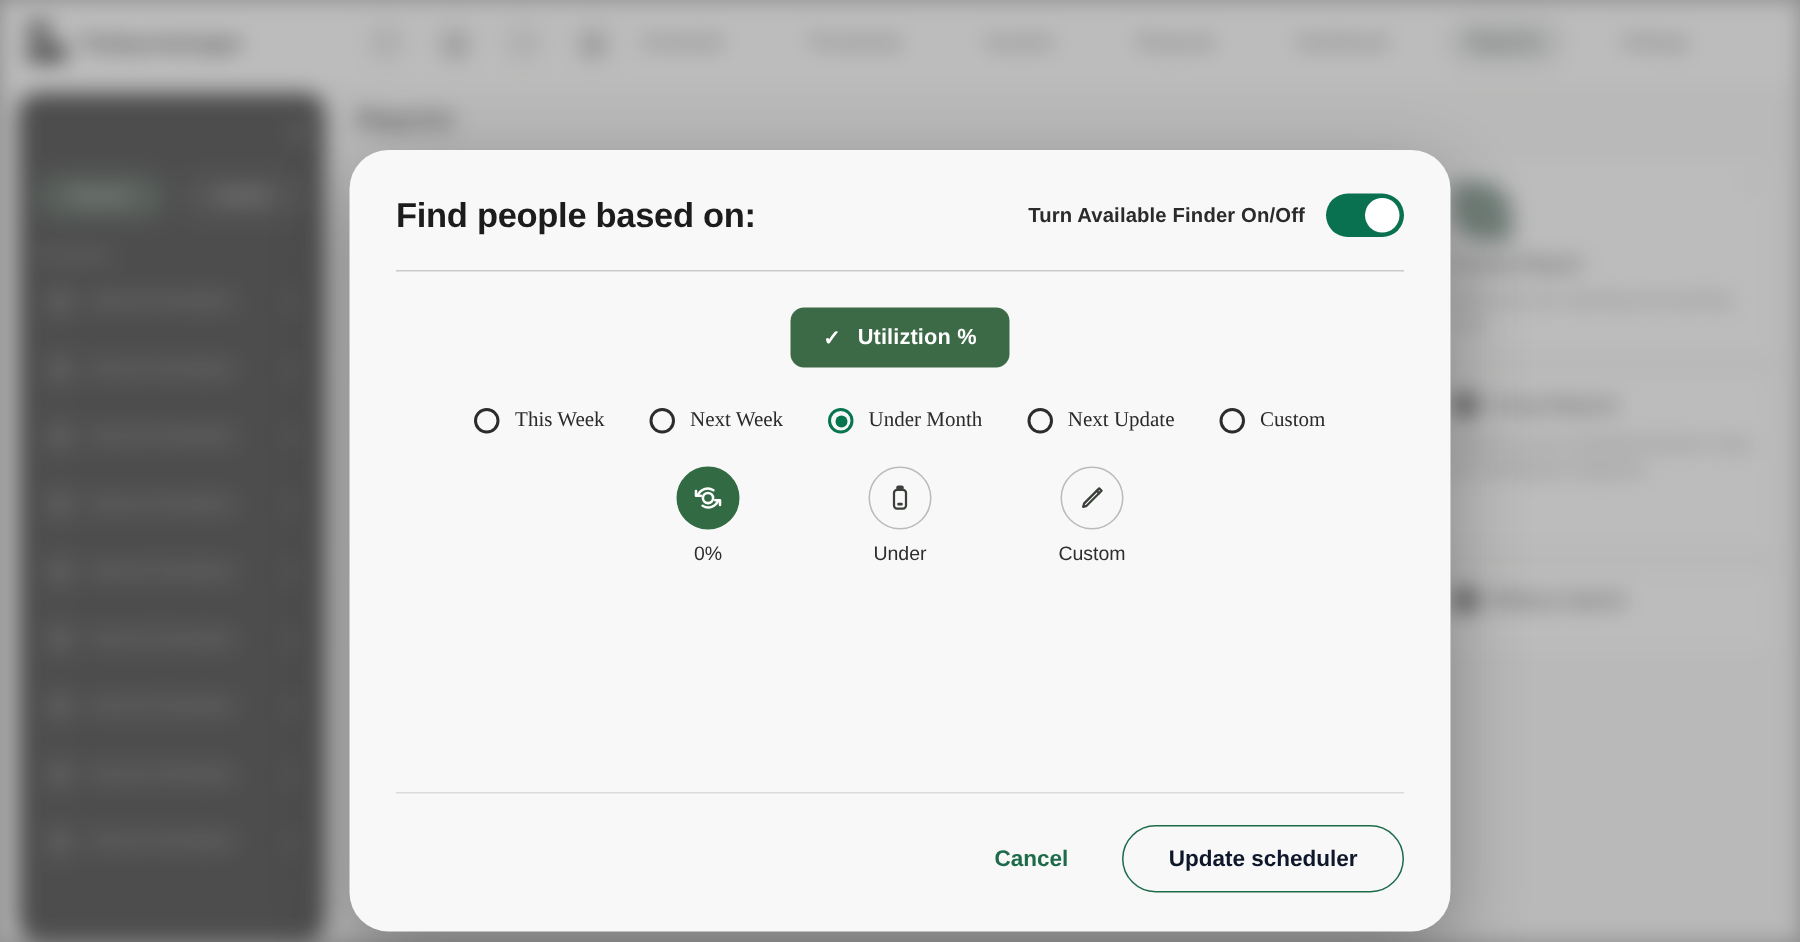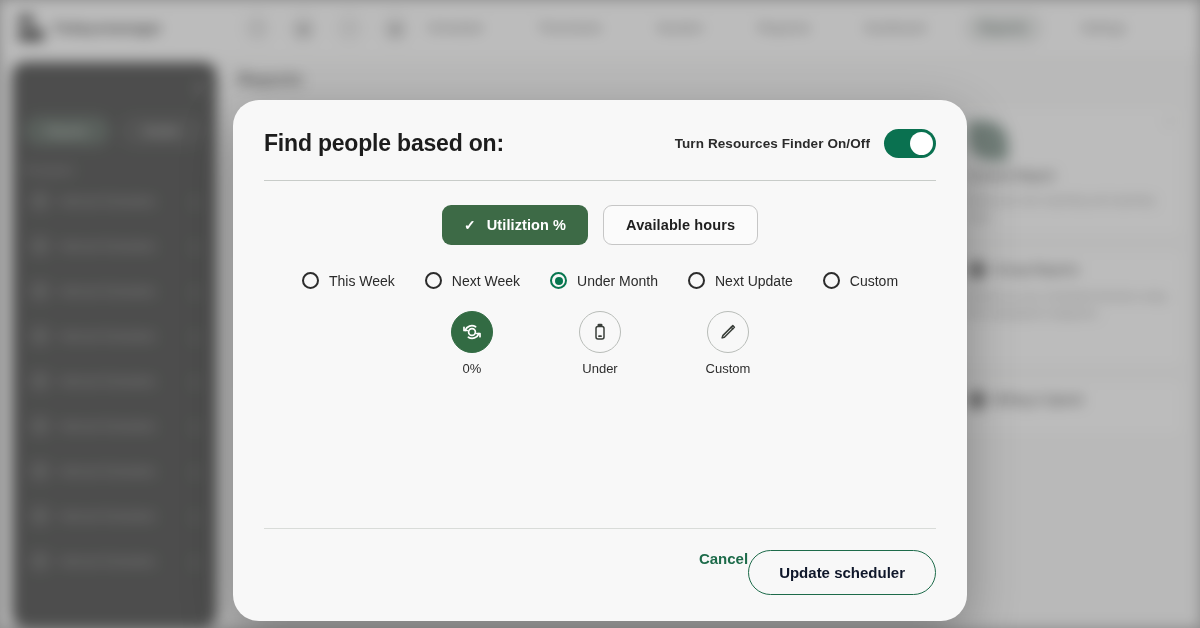--- a/index.html
+++ b/index.html
@@ -161,21 +161,21 @@
   .segbtn.primary { background: #3d6a46; color: #ffffff; padding: 0 22px; }
   .segbtn.ghost {
     background: #fbfbfb; color: #1f1f1f; border: 1px solid #c6c6c6; padding: 0 22px;
   }
   .check { font-size: 14px; line-height: 1; }
 
   .radios {
     display: flex; justify-content: center; align-items: center;
     gap: 30px; margin-top: 27px;
   }
-  .radio { display: flex; align-items: center; gap: 10px; }
+  .radio { display: flex; align-items: center; gap: 10px; font-family: Liberation Serif, serif; }
   .rc {
     width: 17px; height: 17px; border-radius: 50%;
     border: 2.2px solid #2c2c2c; flex: none;
     display: flex; align-items: center; justify-content: center;
   }
   .rc.sel { border-color: #07764f; }
   .rc.sel::after {
     content: ""; width: 8px; height: 8px; border-radius: 50%; background: #07764f;
   }
   .radio-lbl { font-size: 14px; color: #2b2b2b; white-space: nowrap; }
@@ -194,21 +194,21 @@
   .ico-lbl { font-size: 13px; color: #2e2e2e; }
 
   .resources-note {
     text-align: center; font-size: 13.5px; color: #1f1f1f;
     margin-top: 16px; font-weight: 500;
   }
 
   .m-foot {
     margin-top: auto;
     padding: 16px 0 26px;
-    display: flex; justify-content: flex-end; 
+    display: flex; align-items: center; justify-content: flex-end; gap: 36px;
   }
   .link-btn { font-size: 15px; color: #1d6b4a; font-weight: 600; }
   .pill-btn {
     border: 1.4px solid #1d6b4a; color: #0f172a;
     font-size: 15px; font-weight: 700;
     padding: 13px 30px; border-radius: 26px; background: transparent;
     white-space: nowrap;
   }
   .foot-divider { position:absolute; left:31px; right:31px; bottom: 92px; height:1px; background:#d9dcd9; }
 </style>
@@ -379,38 +379,35 @@
     </div>
   </div>
 
   <div id="dim"></div>
 
   <div class="modal">
 
     <div class="m-head">
       <div class="m-title">Find people based on:</div>
       <div class="m-toggle-wrap">
-        <span class="m-toggle-label">Turn Resources Finder On/Off</span>
+        <span class="m-toggle-label">Turn Available Finder On/Off</span>
         <span class="switch">
           <span class="knob"></span>
         </span>
       </div>
     </div>
 
     <div class="divider"></div>
 
     <div class="m-body">
 
       <div class="segbtns">
         <div class="segbtn primary">
           <span class="check">✓</span>
           <span>Utiliztion %</span>
-        </div>
-        <div class="segbtn ghost">
-          <span>Available hours</span>
         </div>
       </div>
 
       <div class="radios">
         <label class="radio">
           <span class="rc"></span>
           <span class="radio-lbl">This Week</span>
         </label>
         <label class="radio">
           <span class="rc"></span>

